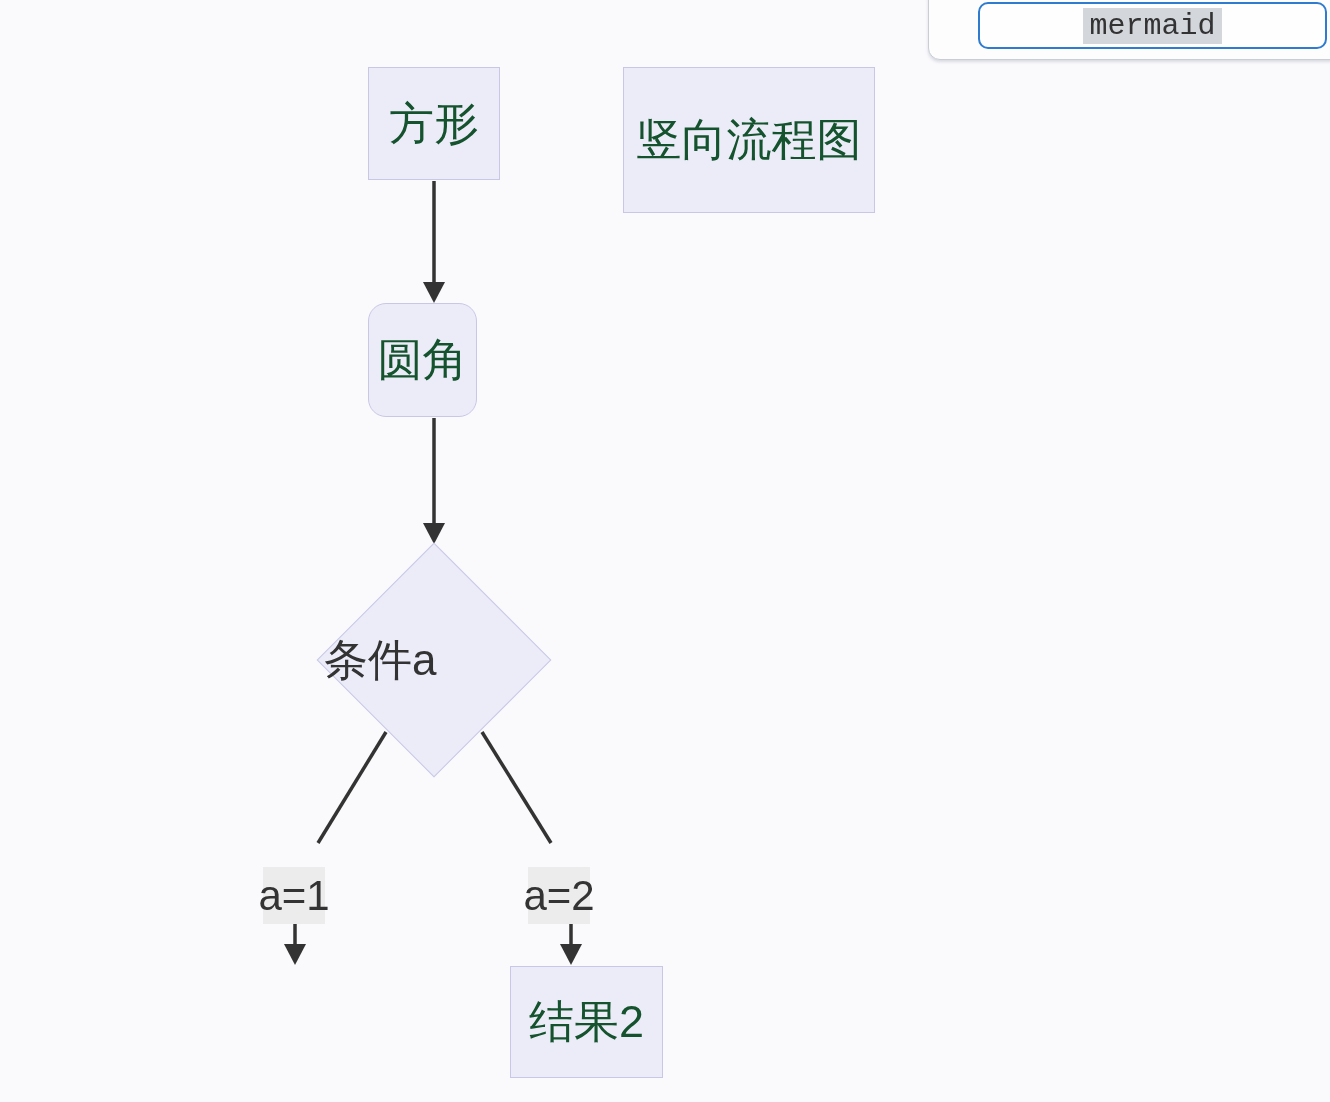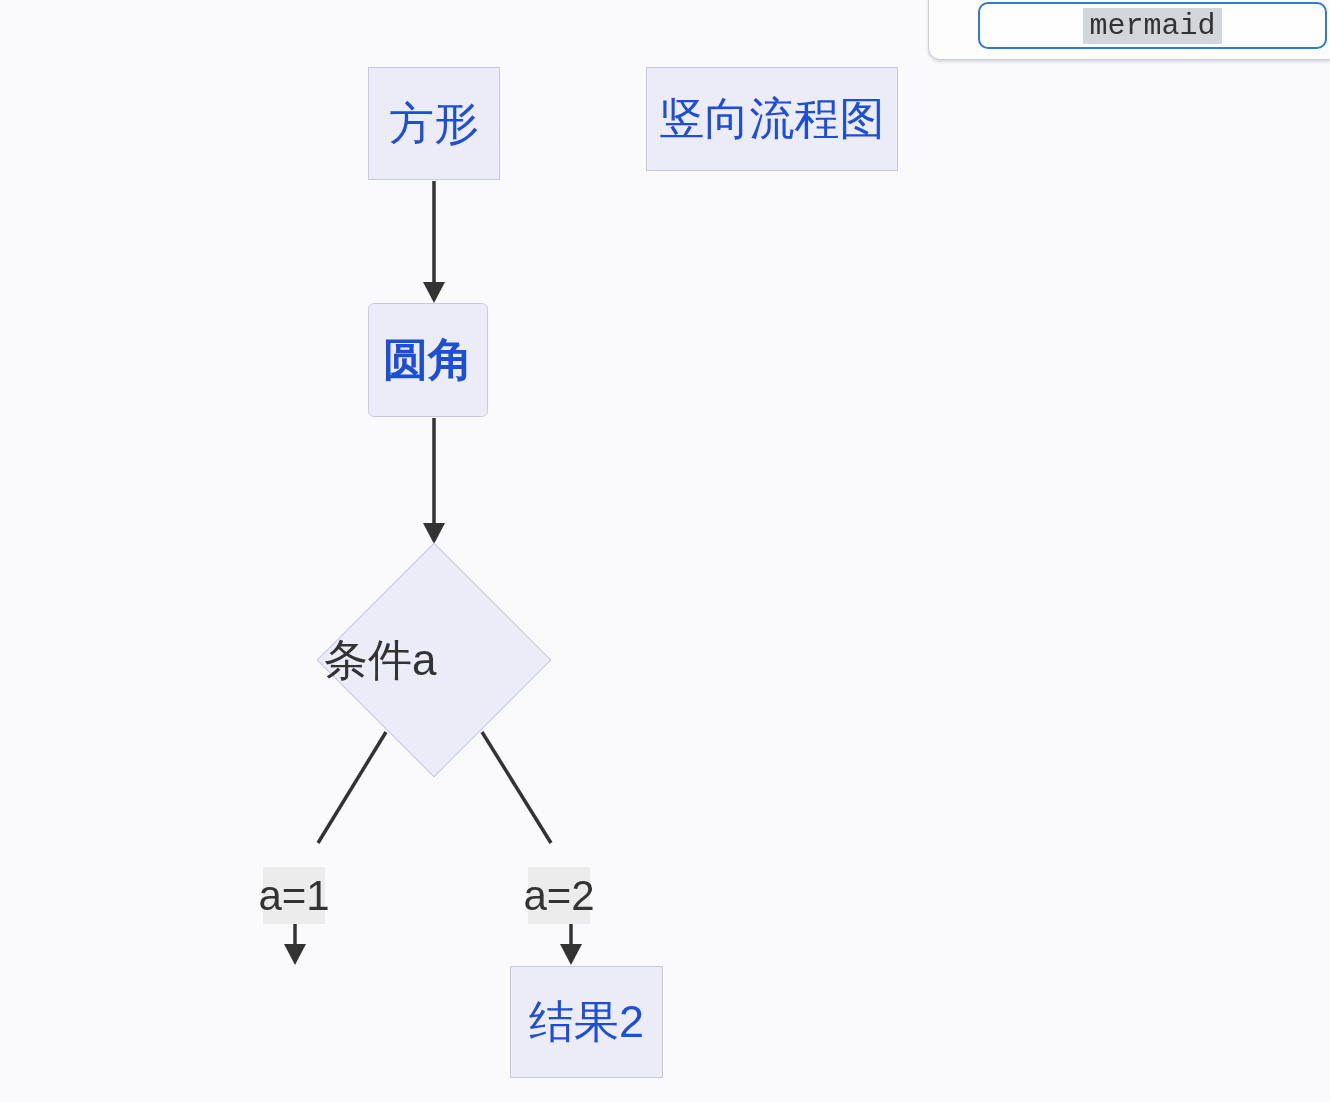--- a/index.html
+++ b/index.html
@@ -48,26 +48,26 @@
 
   
   .fc-node {
     position: absolute;
     background: #ececf9;
     border: 1px solid #c8c8e6;
     display: flex;
     align-items: center;
     justify-content: center;
     font-size: 45px;
-    color: #1d4ed8;
+    color: #14532d;
     box-sizing: border-box;
   }
   .n-square     { left: 368px; top: 67px;  width: 132px; height: 113px; }
-  .n-flow-title { left: 646px; top: 67px;  width: 252px; height: 104px; }
-  .n-rounded    { left: 368px; top: 303px; width: 120px; height: 114px; border-radius: 6px; font-weight: bold; }
+  .n-flow-title { left: 623px; top: 67px;  width: 252px; height: 146px; }
+  .n-rounded    { left: 368px; top: 303px; width: 109px; height: 114px; border-radius: 18px; }
   .n-result1    { left: 220px; top: 966px; width: 151px; height: 112px; }
   .n-result2    { left: 510px; top: 966px; width: 153px; height: 112px; }
 
   .diamond-shape {
     position: absolute;
     left: 351px;
     top: 577px;
     width: 166px;
     height: 166px;
     background: #ececf9;

